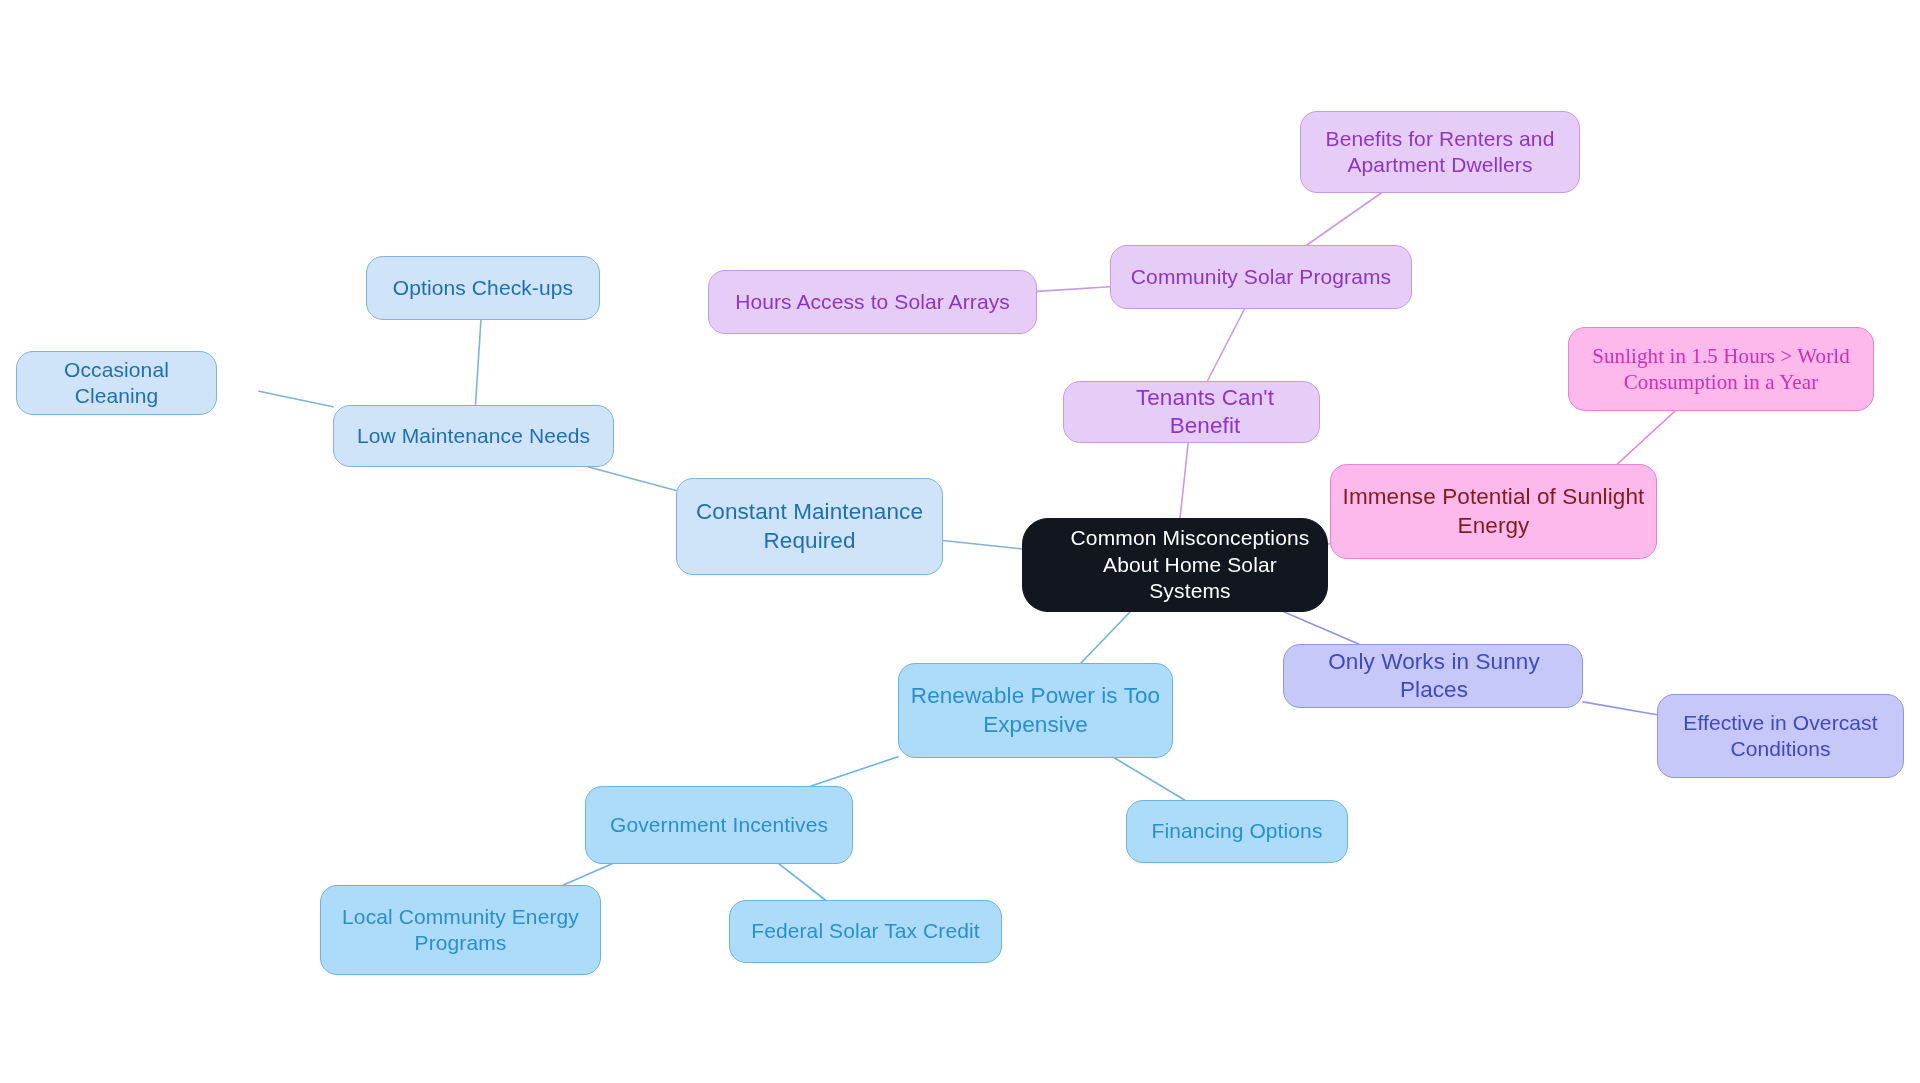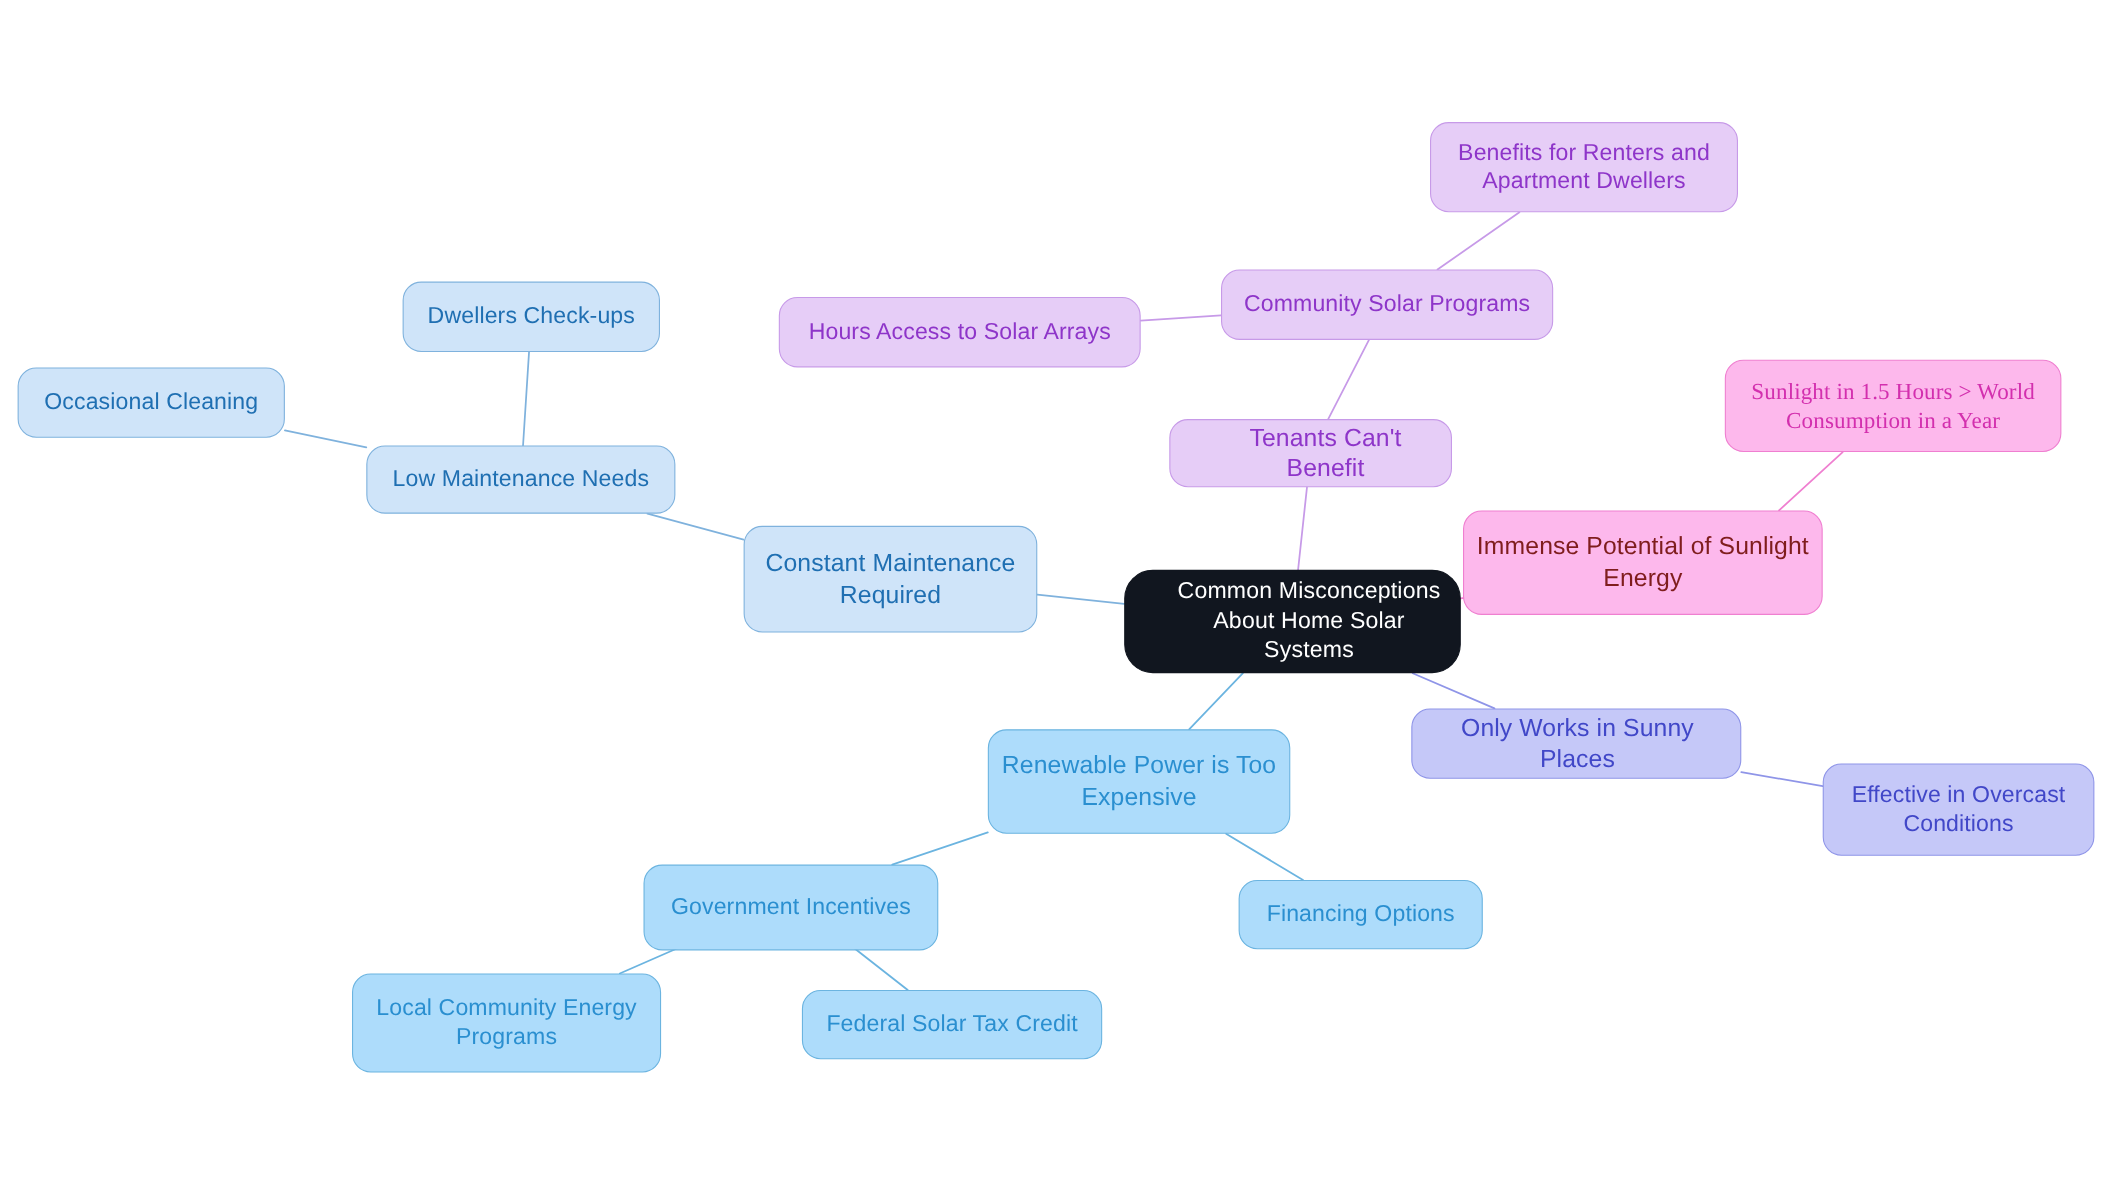--- a/index.html
+++ b/index.html
@@ -75,22 +75,22 @@
       <path d="M 1328 544.0384122919335 L 1402 533.9001280409731" stroke="#ef7fd0" stroke-width="1.6" fill="none" stroke-linecap="round"></path>
       <path d="M 1617.3333333333333 464 L 1675.1684210526316 411" stroke="#ef7fd0" stroke-width="1.6" fill="none" stroke-linecap="round"></path>
       <path d="M 1284.2432432432433 612 L 1358.6216216216217 644" stroke="#8f95e8" stroke-width="1.6" fill="none" stroke-linecap="round"></path>
       <path d="M 1583 701.8992805755396 L 1657 714.6762589928057" stroke="#8f95e8" stroke-width="1.6" fill="none" stroke-linecap="round"></path>
     </svg>
 <div class="node node-root" style="left: 1022px; top: 518px; width: 306px; height: 94px; background: rgb(17, 22, 31); border-color: rgb(17, 22, 31); color: rgb(255, 255, 255);"><span>Common Misconceptions
 About Home Solar Systems</span></div>
     <div class="node node-l1" style="left: 676px; top: 478px; width: 267px; height: 97px; background: rgb(207, 228, 249); border-color: rgb(127, 178, 221); color: rgb(31, 111, 178);"><span>Constant Maintenance
 Required</span></div>
     <div class="node node-l2" style="left: 333px; top: 405px; width: 281px; height: 62px; background: rgb(207, 228, 249); border-color: rgb(127, 178, 221); color: rgb(31, 111, 178);"><span>Low Maintenance Needs</span></div>
-    <div class="node node-l3" style="left: 16px; top: 334px; width: 243px; height: 64px; background: rgb(207, 228, 249); border-color: rgb(127, 178, 221); color: rgb(31, 111, 178);"><span>Occasional Cleaning</span></div>
-    <div class="node node-l3" style="left: 366px; top: 256px; width: 234px; height: 64px; background: rgb(207, 228, 249); border-color: rgb(127, 178, 221); color: rgb(31, 111, 178);"><span>Dwellers Check-ups</span></div>
+    <div class="node node-l3" style="left: 16px; top: 351px; width: 201px; height: 64px; background: rgb(207, 228, 249); border-color: rgb(127, 178, 221); color: rgb(31, 111, 178);"><span>Occasional Cleaning</span></div>
+    <div class="node node-l3" style="left: 366px; top: 256px; width: 234px; height: 64px; background: rgb(207, 228, 249); border-color: rgb(127, 178, 221); color: rgb(31, 111, 178);"><span>Options Check-ups</span></div>
     <div class="node node-l1" style="left: 898px; top: 663px; width: 275px; height: 95px; background: rgb(173, 220, 251); border-color: rgb(107, 180, 224); color: rgb(42, 143, 208);"><span>Renewable Power is Too
 Expensive</span></div>
     <div class="node node-l2" style="left: 585px; top: 786px; width: 268px; height: 78px; background: rgb(173, 220, 251); border-color: rgb(107, 180, 224); color: rgb(42, 143, 208);"><span>Government Incentives</span></div>
     <div class="node node-l3" style="left: 320px; top: 885px; width: 281px; height: 90px; background: rgb(173, 220, 251); border-color: rgb(107, 180, 224); color: rgb(42, 143, 208);"><span>Local Community Energy
 Programs</span></div>
     <div class="node node-l3" style="left: 729px; top: 900px; width: 273px; height: 63px; background: rgb(173, 220, 251); border-color: rgb(107, 180, 224); color: rgb(42, 143, 208);"><span>Federal Solar Tax Credit</span></div>
     <div class="node node-l2" style="left: 1126px; top: 800px; width: 222px; height: 63px; background: rgb(173, 220, 251); border-color: rgb(107, 180, 224); color: rgb(42, 143, 208);"><span>Financing Options</span></div>
     <div class="node node-l1" style="left: 1063px; top: 381px; width: 257px; height: 62px; background: rgb(230, 205, 247); border-color: rgb(199, 154, 232); color: rgb(142, 53, 201); padding-left: 37px;"><span>Tenants Can't Benefit</span></div>
     <div class="node node-l2" style="left: 1110px; top: 245px; width: 302px; height: 64px; background: rgb(230, 205, 247); border-color: rgb(199, 154, 232); color: rgb(142, 53, 201);"><span>Community Solar Programs</span></div>
     <div class="node node-l3" style="left: 708px; top: 270px; width: 329px; height: 64px; background: rgb(230, 205, 247); border-color: rgb(199, 154, 232); color: rgb(142, 53, 201);"><span>Hours Access to Solar Arrays</span></div>

